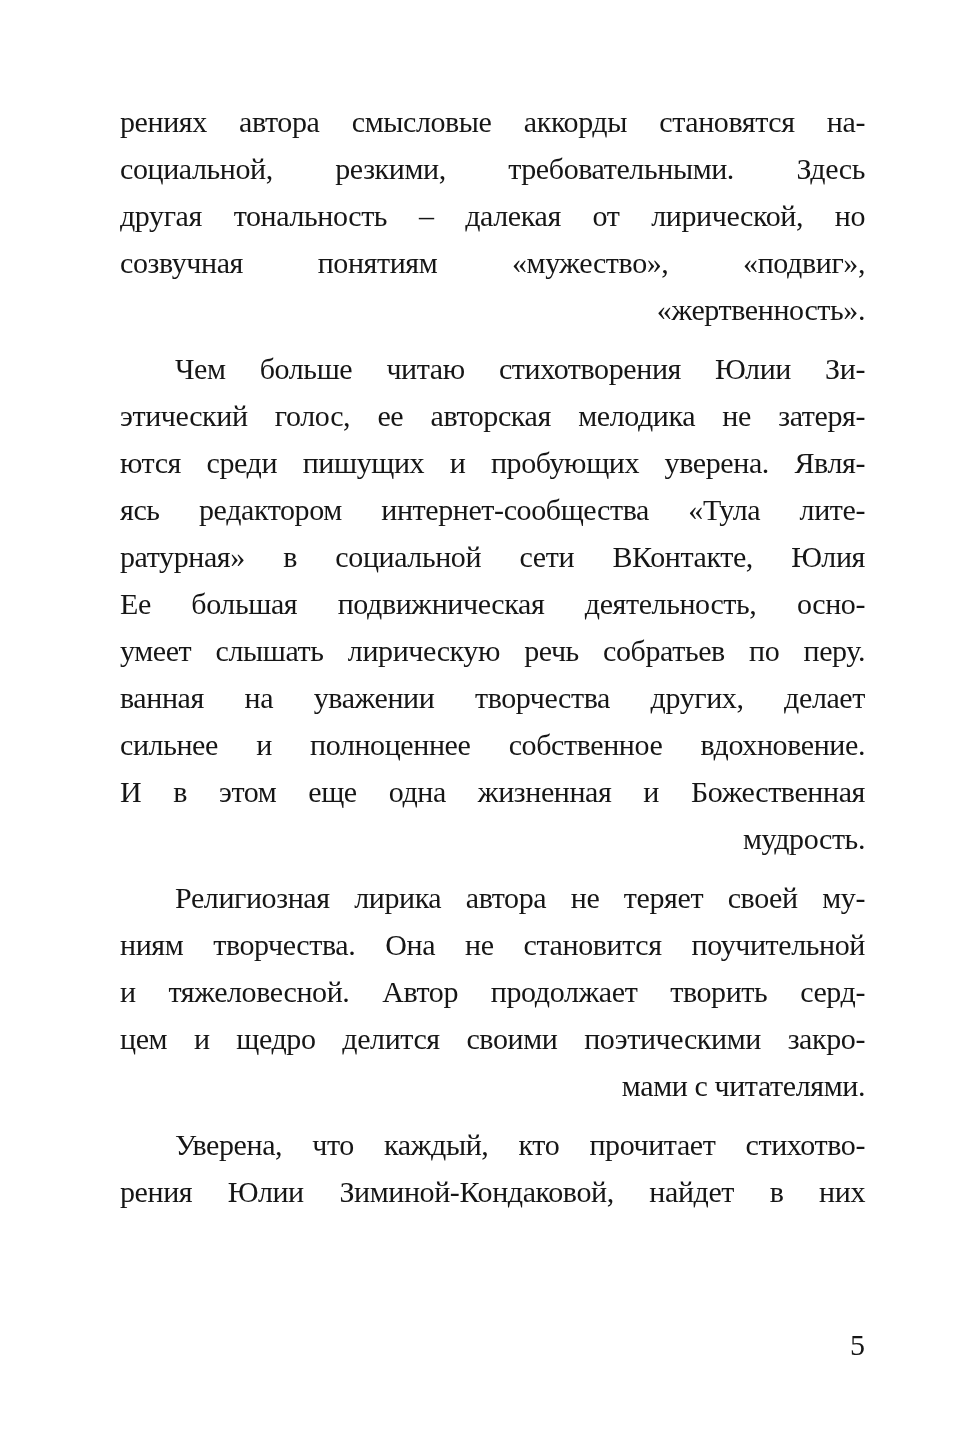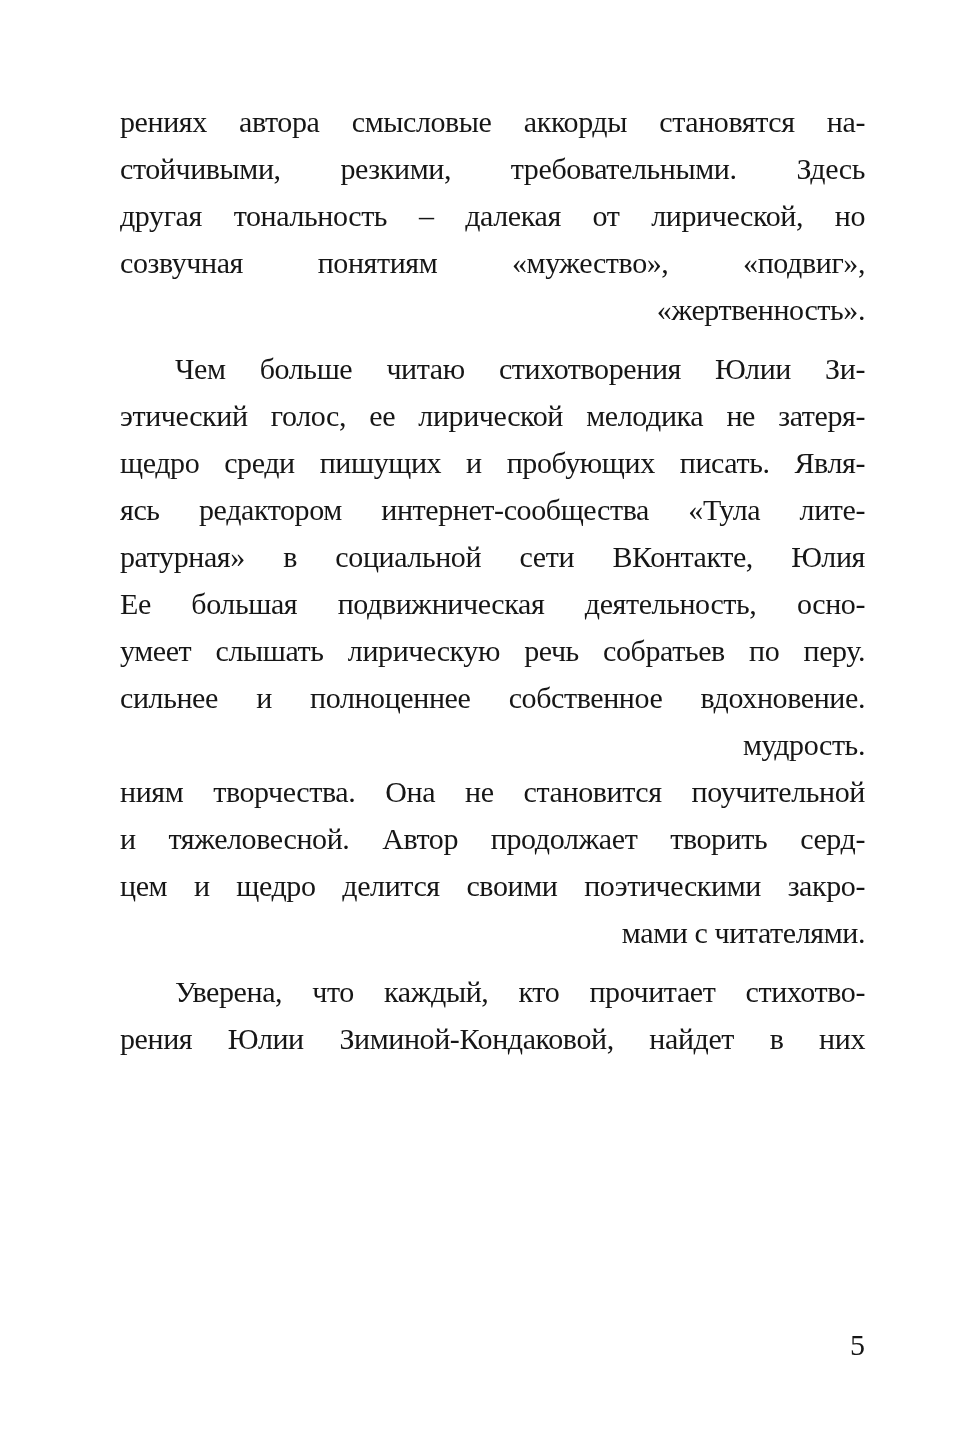--- a/index.html
+++ b/index.html
@@ -52,37 +52,40 @@
     line-height: 47px;
   }
 </style>
 </head>
 <body>
 
 <div class="page">
   <div class="text-block">
       <div class="paragraph">
         <div class="line just">рениях автора смысловые аккорды становятся на-</div>
-        <div class="line just">стойчивыми, резкими, требовательными. Здесь</div>
+        <div class="line just">социальной, резкими, требовательными. Здесь</div>
         <div class="line just">другая тональность – далекая от лирической, но</div>
         <div class="line just">созвучная понятиям «мужество», «подвиг»,</div>
         <div class="line">«жертвенность».</div>
       </div>
       <div class="paragraph">
         <div class="line just indent">Чем больше читаю стихотворения Юлии Зи-</div>
-        <div class="line just">этический голос, ее лирической мелодика не затеря-</div>
-        <div class="line just">щедро среди пишущих и пробующих писать. Явля-</div>
+        <div class="line just">этический голос, ее авторская мелодика не затеря-</div>
+        <div class="line just">ются среди пишущих и пробующих уверена. Явля-</div>
         <div class="line just">ясь редактором интернет-сообщества «Тула лите-</div>
         <div class="line just">ратурная» в социальной сети ВКонтакте, Юлия</div>
         <div class="line just">Ее большая подвижническая деятельность, осно-</div>
         <div class="line just">умеет слышать лирическую речь собратьев по перу.</div>
+        <div class="line just">ванная на уважении творчества других, делает</div>
         <div class="line just">сильнее и полноценнее собственное вдохновение.</div>
+        <div class="line just">И в этом еще одна жизненная и Божественная</div>
         <div class="line">мудрость.</div>
       </div>
       <div class="paragraph">
+        <div class="line just indent">Религиозная лирика автора не теряет своей му-</div>
         <div class="line just">ниям творчества. Она не становится поучительной</div>
         <div class="line just">и тяжеловесной. Автор продолжает творить серд-</div>
         <div class="line just">цем и щедро делится своими поэтическими закро-</div>
         <div class="line">мами с читателями.</div>
       </div>
       <div class="paragraph">
         <div class="line just indent">Уверена, что каждый, кто прочитает стихотво-</div>
         <div class="line just">рения Юлии Зиминой-Кондаковой, найдет в них</div>
       </div>
     </div>

